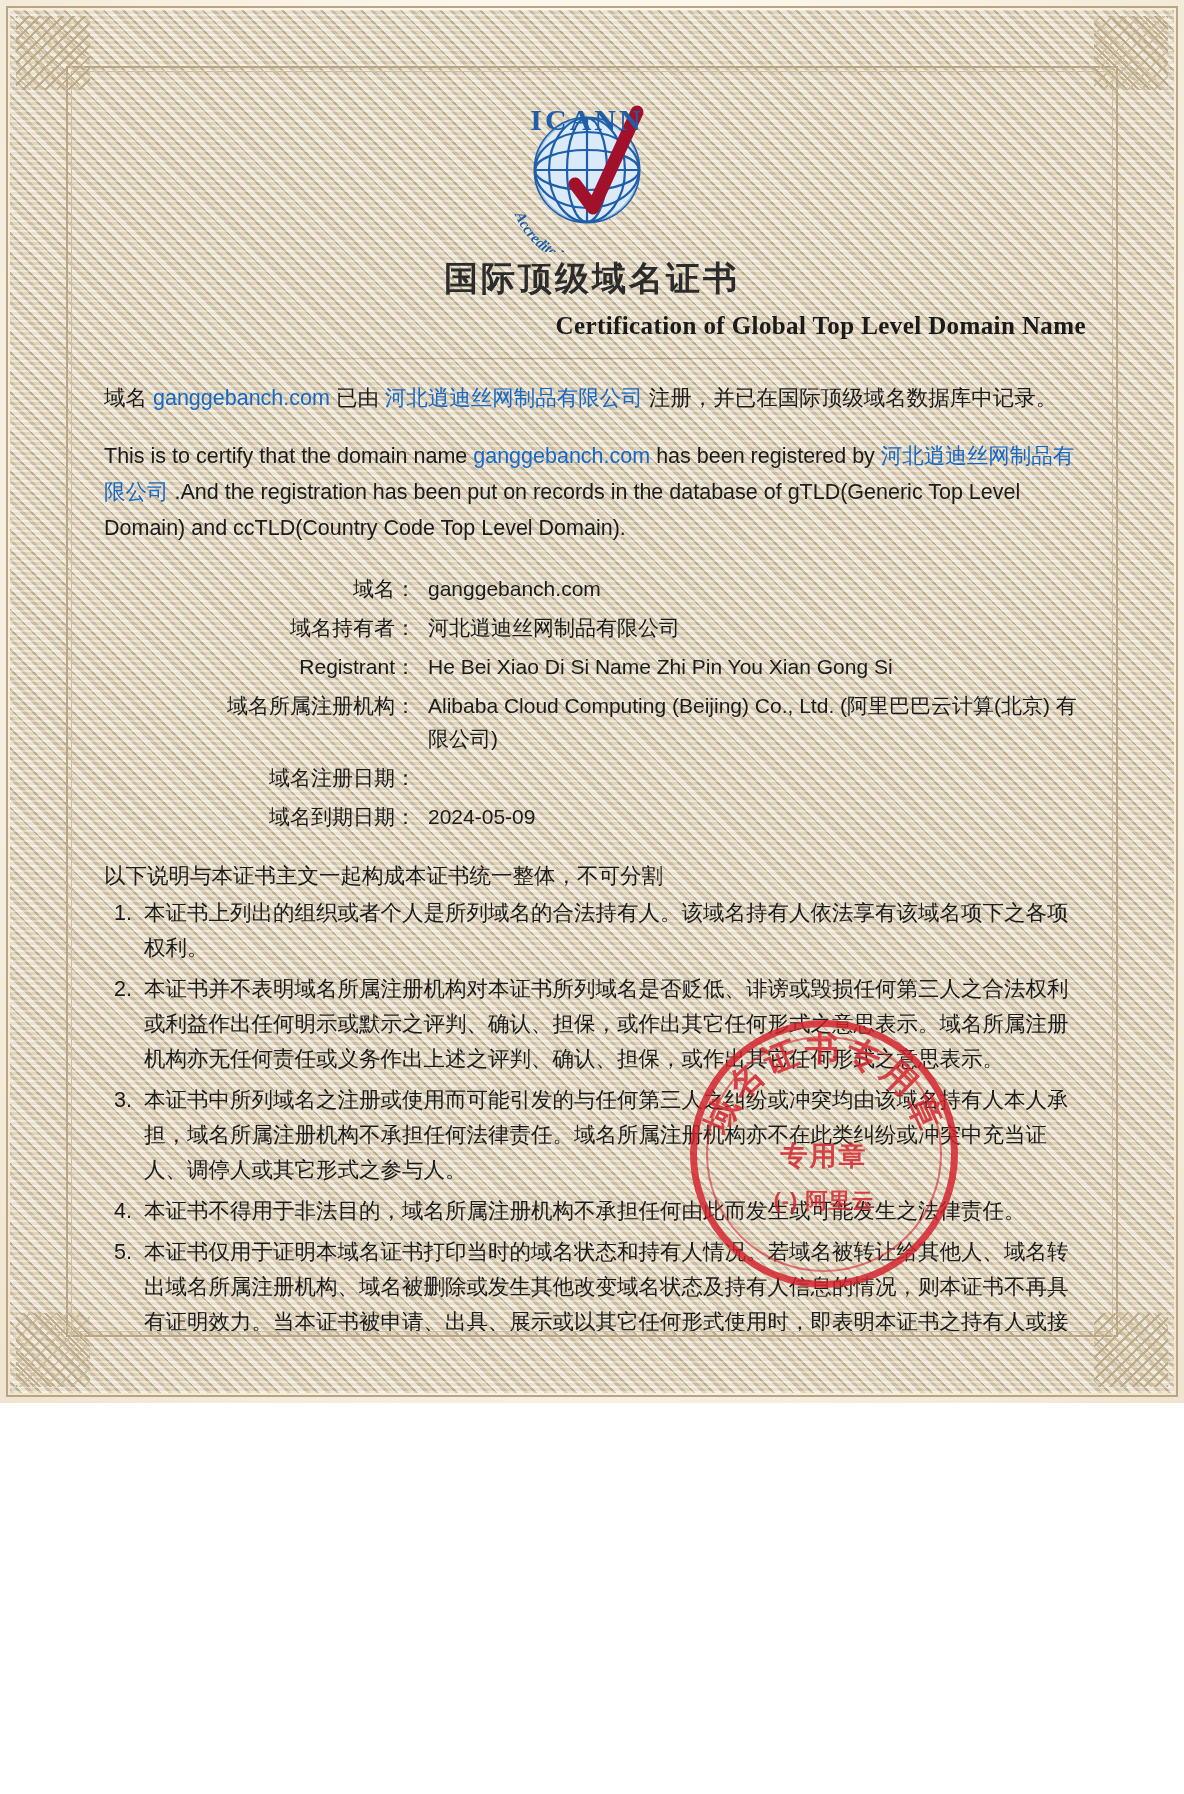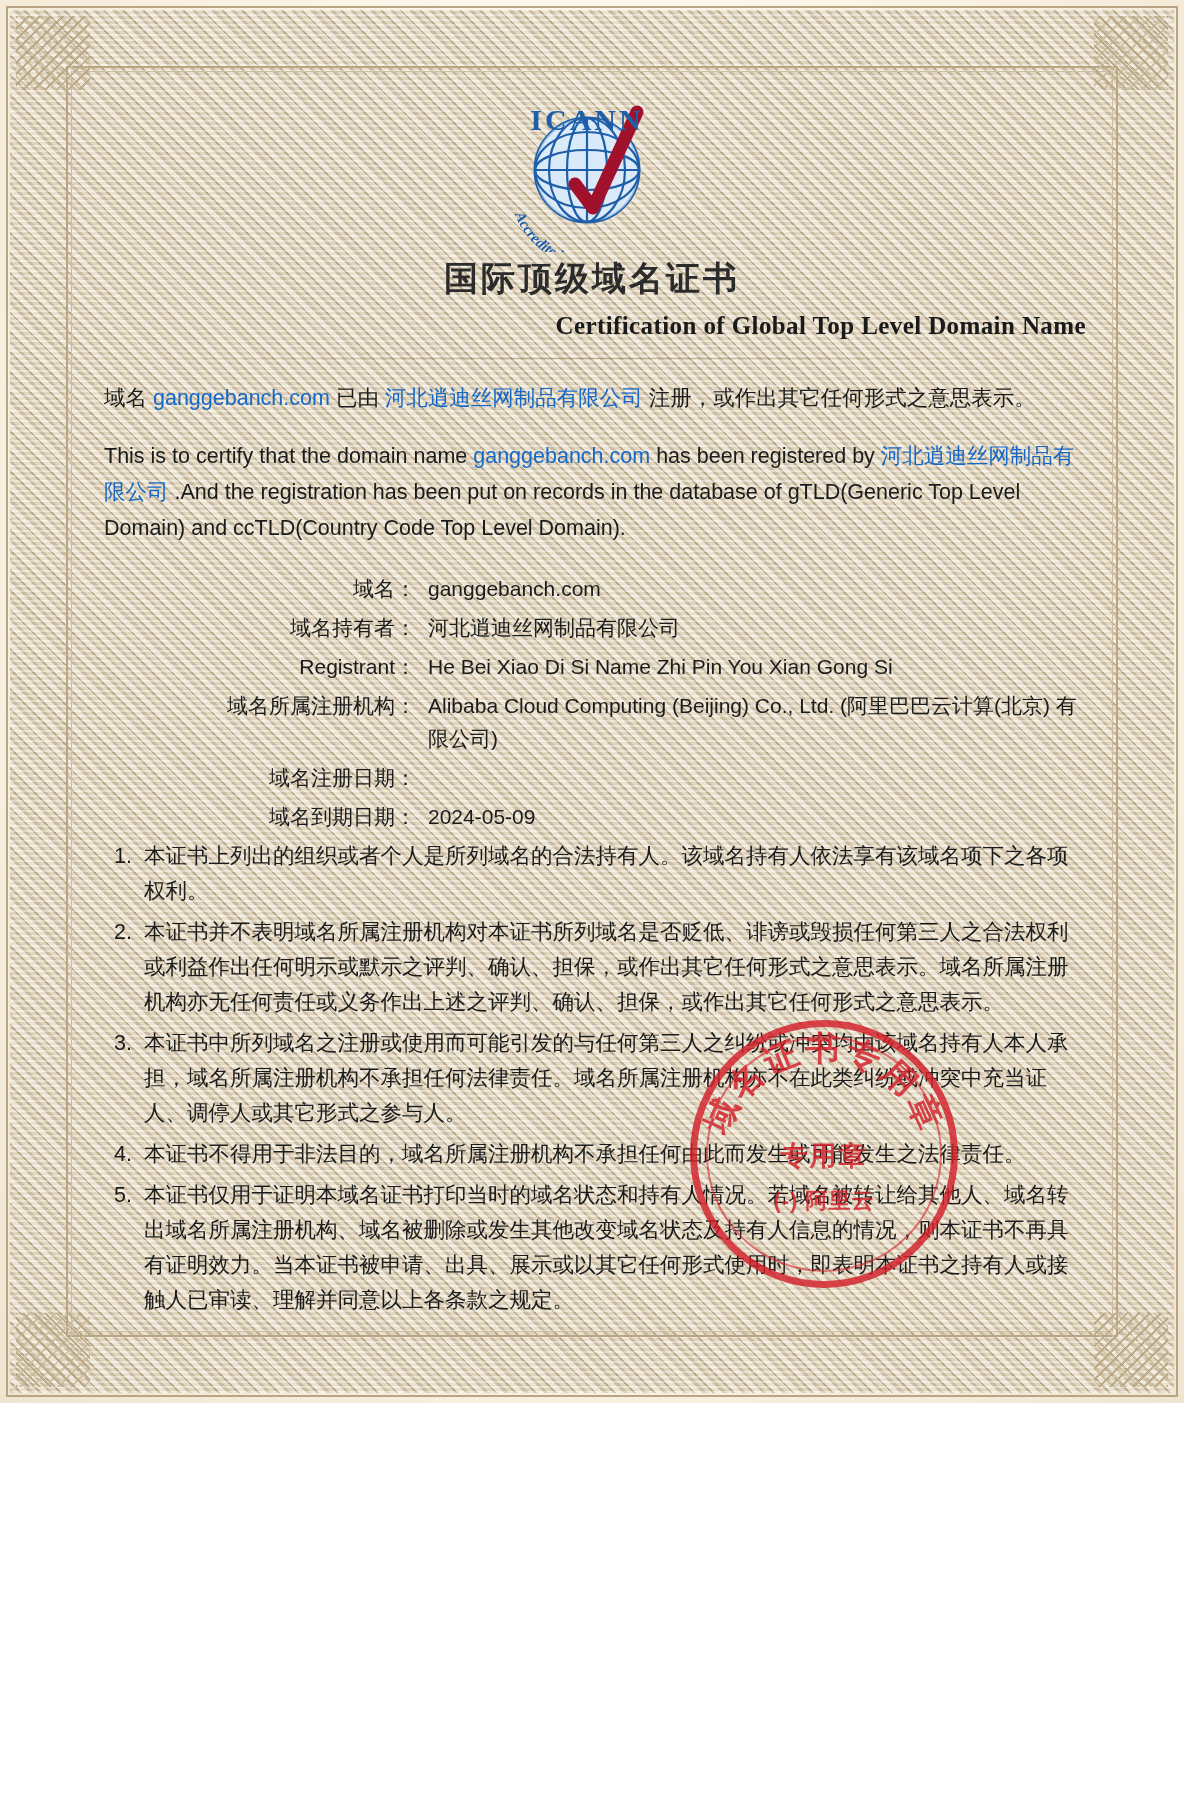--- a/index.html
+++ b/index.html
@@ -277,21 +277,21 @@
           </text>
         </svg>
       </div>
     </div>
 
     <div class="title-cn">国际顶级域名证书</div>
     <div class="title-en">Certification of Global Top Level Domain Name</div>
     <div class="rule"></div>
 
     <div class="para">
-      <span>域名 </span><span class="blue">ganggebanch.com</span><span> 已由 </span><span class="blue-cn">河北逍迪丝网制品有限公司</span><span> 注册，或作出其它任何形式之意思表示。</span>
+      <span>域名 </span><span class="blue">ganggebanch.com</span><span> 已由 </span><span class="blue-cn">河北逍迪丝网制品有限公司</span><span> 注册，并已在国际顶级域名数据库中记录。</span>
     </div>
 
     <div class="para en">
       <span>This is to certify that the domain name </span><span class="blue">ganggebanch.com</span><span> has been registered by </span><span class="blue-cn">河北逍迪丝网制品有限公司</span><span> .And the registration has been put on records in the database of gTLD(Generic Top Level Domain) and ccTLD(Country Code Top Level Domain).</span>
     </div>
 
     <div class="fields">
       <div class="field-row">
         <div class="field-label">域名：</div>
         <div class="field-value">ganggebanch.com</div>
@@ -310,20 +310,21 @@
       </div>
       <div class="field-row">
         <div class="field-label">域名注册日期：</div>
       </div>
       <div class="field-row">
         <div class="field-label">域名到期日期：</div>
         <div class="field-value">2024-05-09</div>
       </div>
     </div>
 
+    <div class="notes-title">以下说明与本证书主文一起构成本证书统一整体，不可分割</div>
     <ol class="notes">
       <li>本证书上列出的组织或者个人是所列域名的合法持有人。该域名持有人依法享有该域名项下之各项权利。</li>
       <li>本证书并不表明域名所属注册机构对本证书所列域名是否贬低、诽谤或毁损任何第三人之合法权利或利益作出任何明示或默示之评判、确认、担保，或作出其它任何形式之意思表示。域名所属注册机构亦无任何责任或义务作出上述之评判、确认、担保，或作出其它任何形式之意思表示。</li>
       <li>本证书中所列域名之注册或使用而可能引发的与任何第三人之纠纷或冲突均由该域名持有人本人承担，域名所属注册机构不承担任何法律责任。域名所属注册机构亦不在此类纠纷或冲突中充当证人、调停人或其它形式之参与人。</li>
       <li>本证书不得用于非法目的，域名所属注册机构不承担任何由此而发生或可能发生之法律责任。</li>
       <li>本证书仅用于证明本域名证书打印当时的域名状态和持有人情况。若域名被转让给其他人、域名转出域名所属注册机构、域名被删除或发生其他改变域名状态及持有人信息的情况，则本证书不再具有证明效力。当本证书被申请、出具、展示或以其它任何形式使用时，即表明本证书之持有人或接触人已审读、理解并同意以上各条款之规定。</li>
     </ol>
 
     <div class="print-date">证书打印日期：【2023】年【12】月【19】日</div>
   </div>

